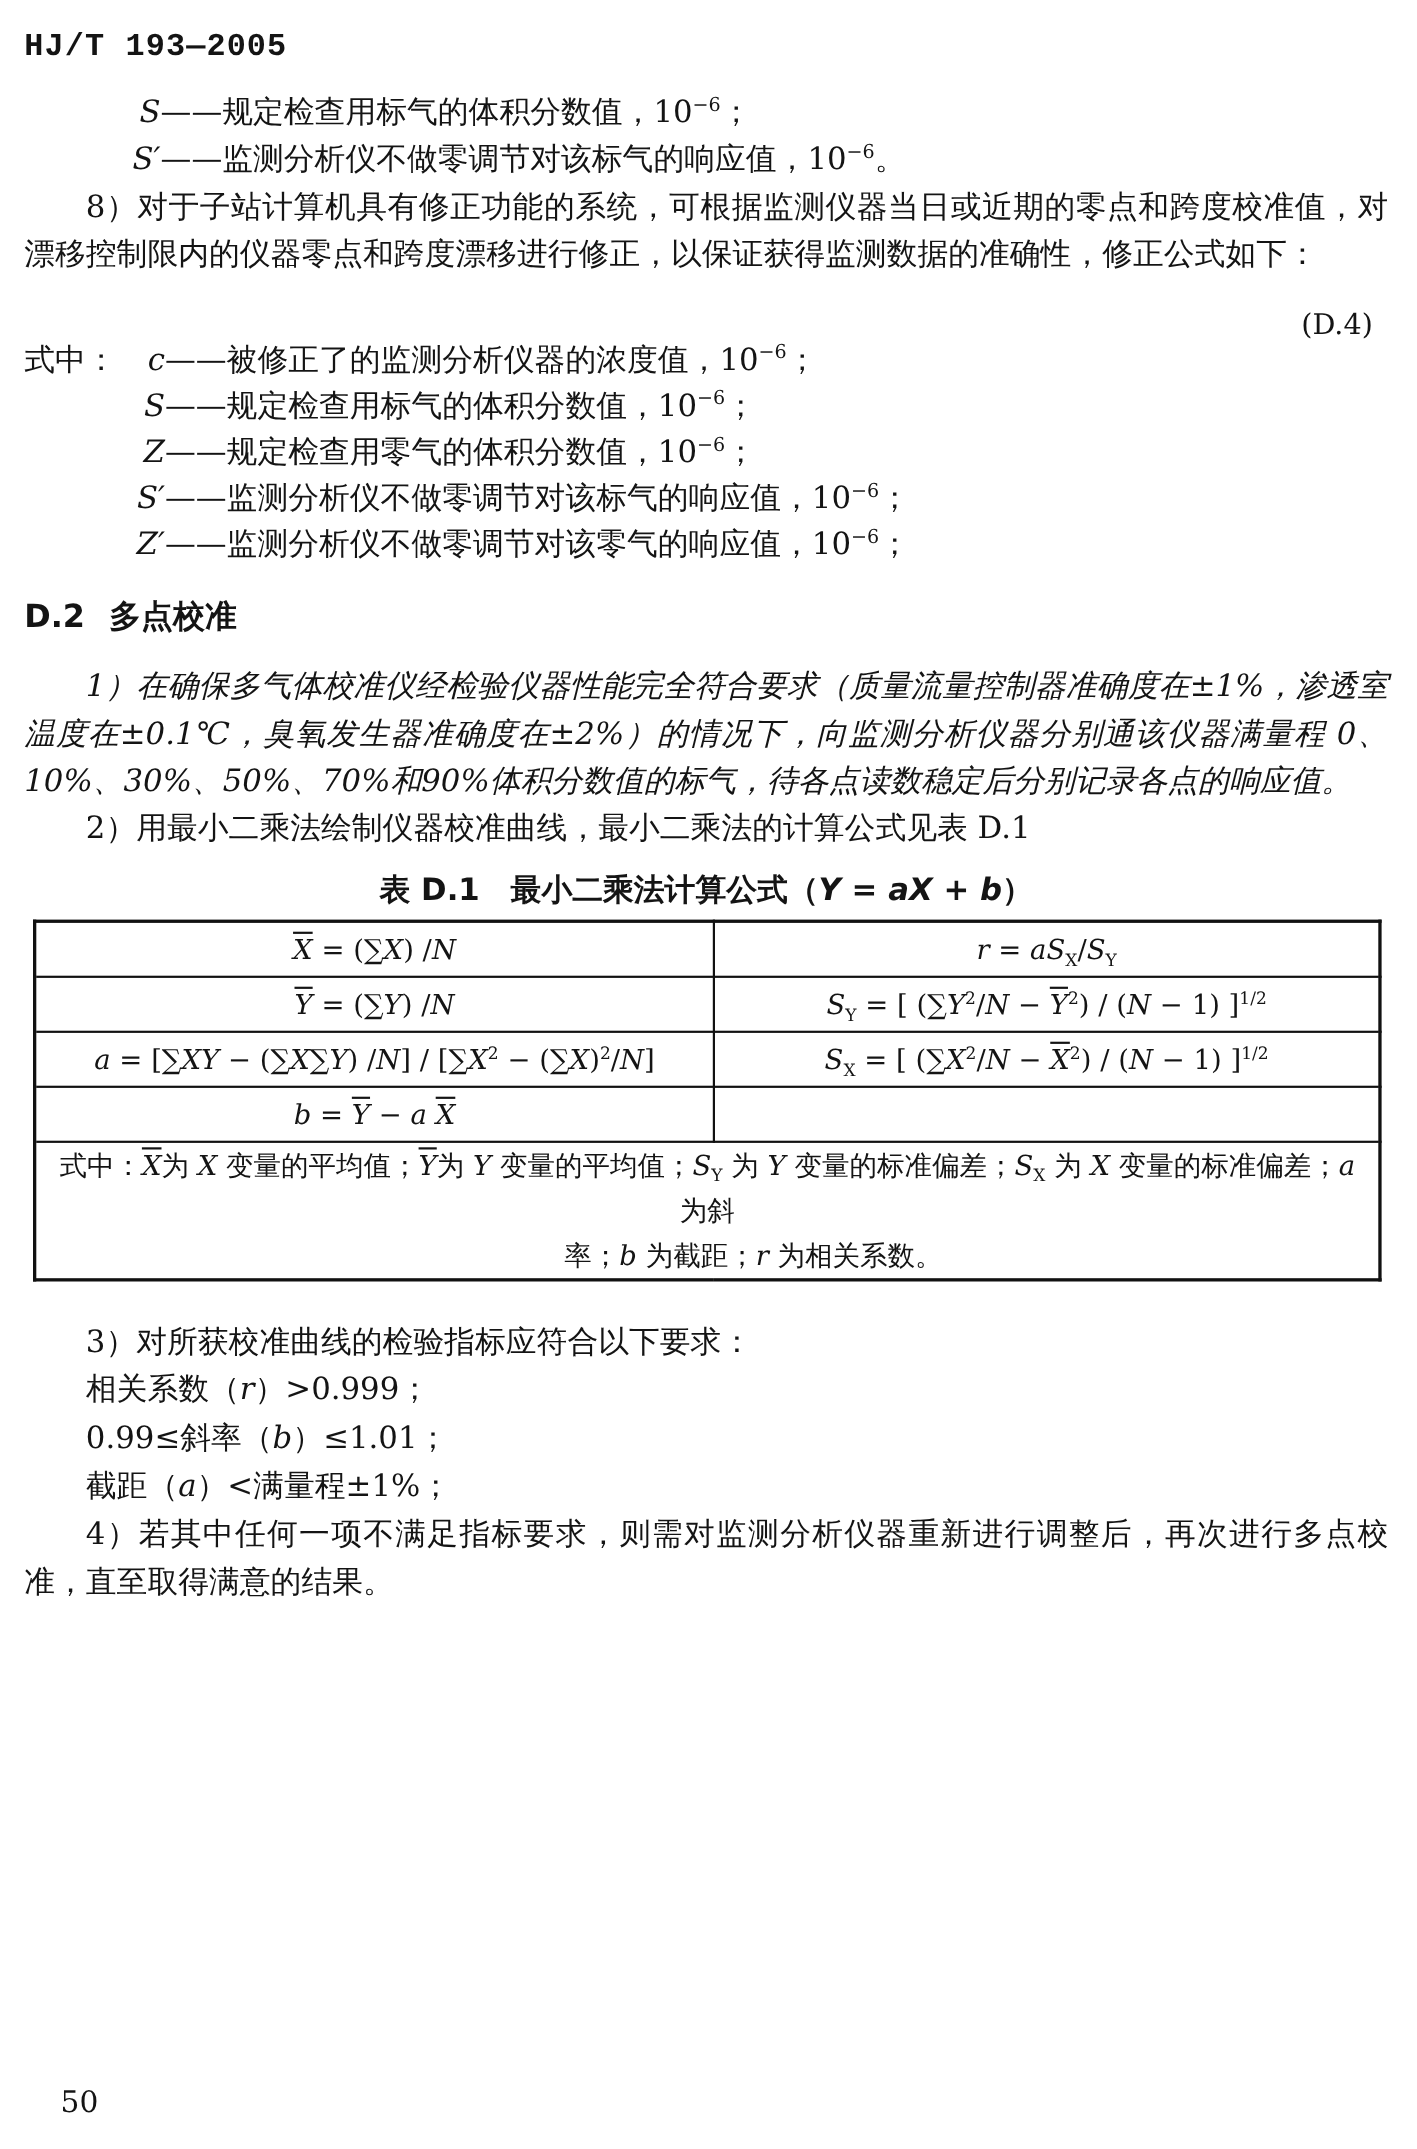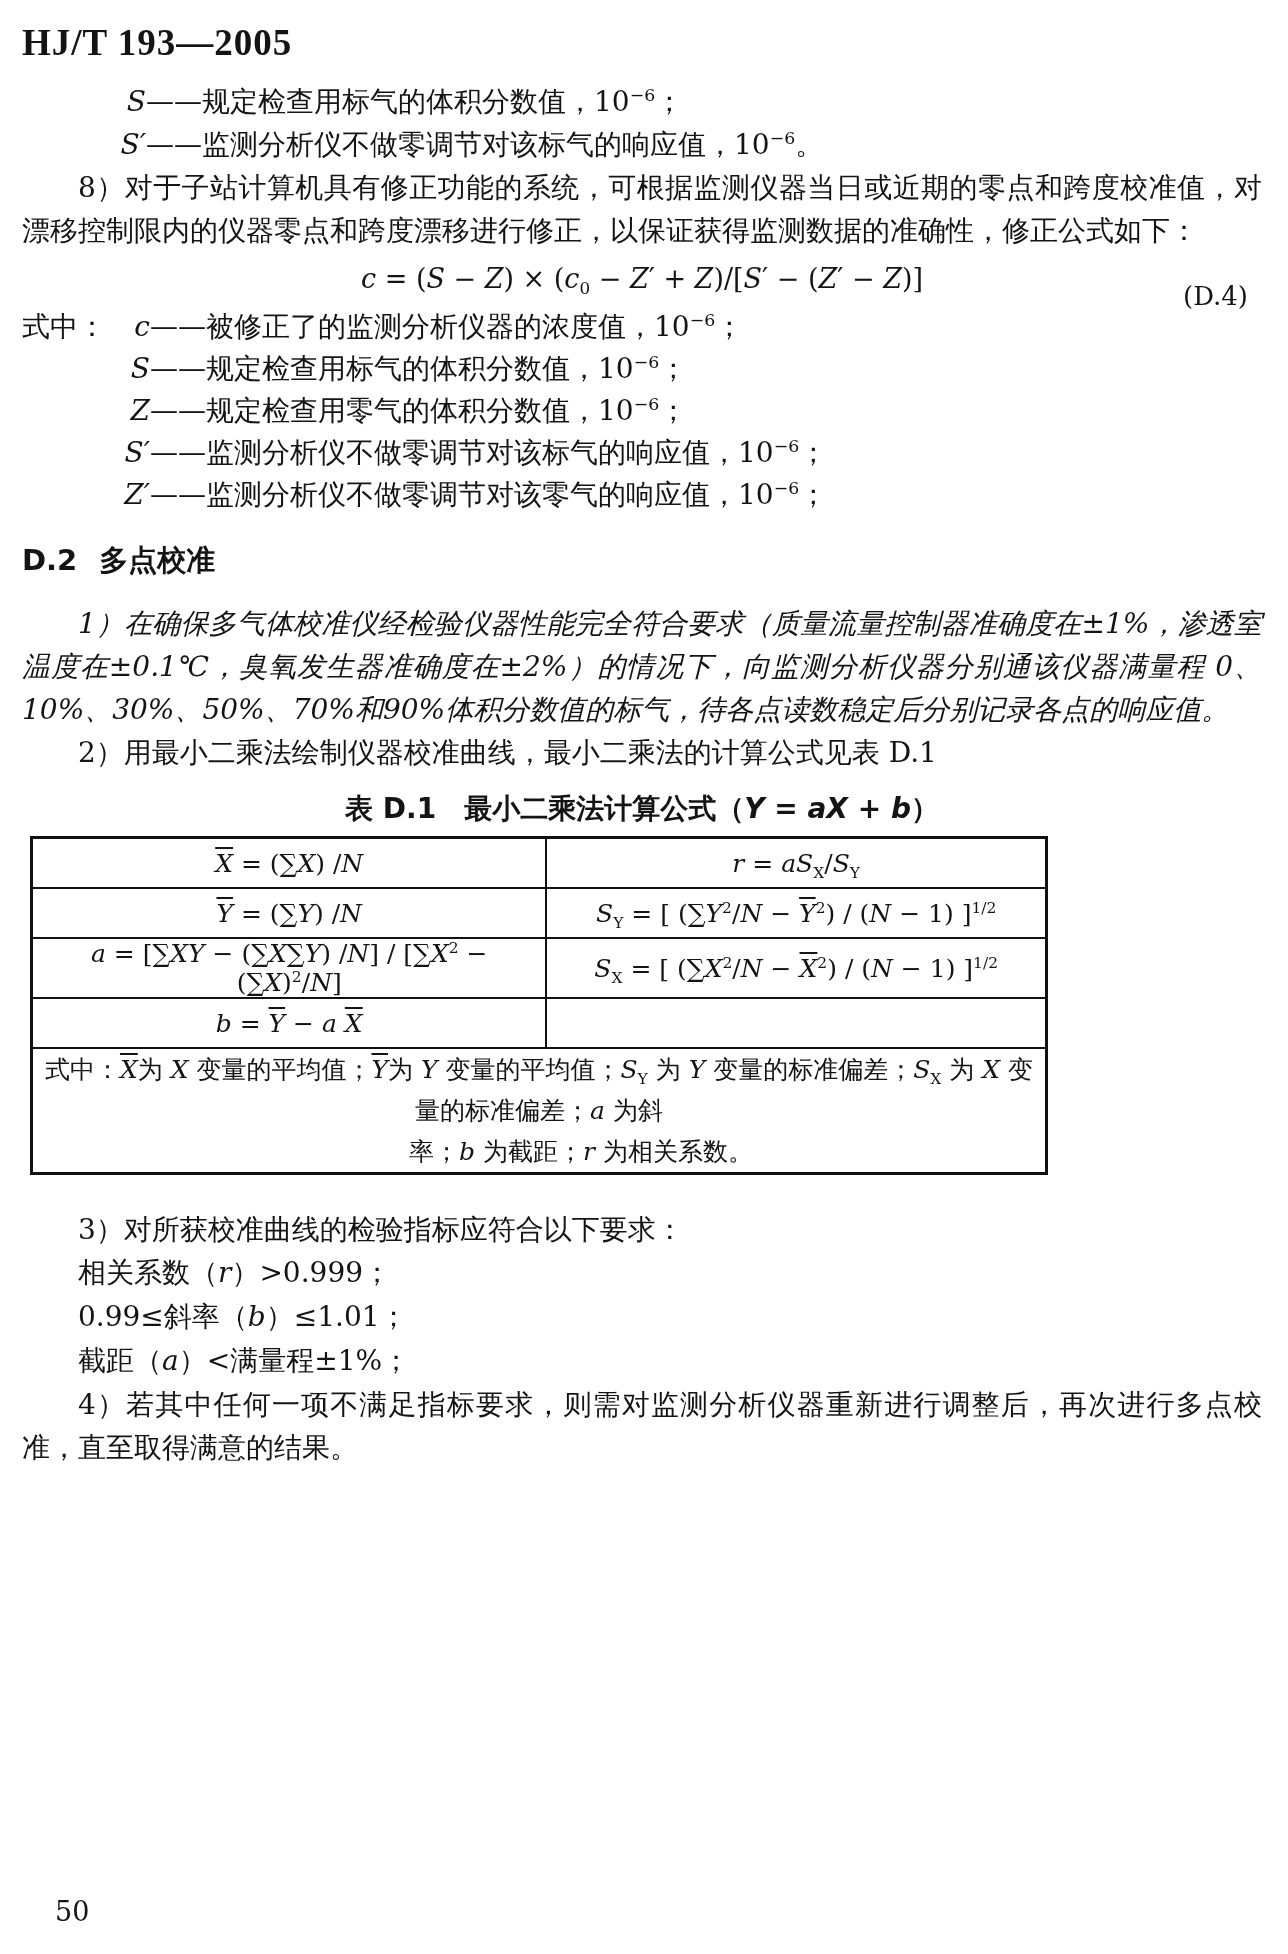--- a/index.html
+++ b/index.html
@@ -3,22 +3,22 @@
 <meta charset="utf-8">
 <style>
   html,body{margin:0;padding:0;}
   body{
     width:1288px;height:1954px;background:#ffffff;position:relative;
     font-family:"DejaVu Serif","Liberation Serif",serif;color:#141414;
     overflow:hidden;
   }
   .page{position:absolute;inset:0;padding:26px 26px 0 22px;box-sizing:border-box;}
   .doc-header{
-    font-family:Liberation Serif, serif;
-    font-weight:bold;font-size:37px;line-height:34px;letter-spacing:1px;
+    font-family:Liberation Mono, monospace;
+    font-weight:bold;font-size:29px;line-height:34px;letter-spacing:1px;
   }
   .body-line{font-size:28px;line-height:43px;}
   .top-defs{margin-top:20px;}
   .intro-line{padding-left:80px;}
   .term{display:inline-block;min-width:44px;text-align:right;font-style:italic;}
   .para{font-size:28px;line-height:43px;text-align:justify;text-indent:56px;}
   .single{font-size:28px;line-height:43px;text-indent:56px;}
   .formula-row{position:relative;height:50px;line-height:50px;text-align:center;font-size:27px;margin:2px 0;}
   .formula-label{position:absolute;right:14px;top:17px;font-size:26px;font-style:normal;}
   .where-block{margin-top:2px;}
@@ -29,21 +29,21 @@
     margin-top:26px;font-family:"DejaVu Sans","Liberation Sans",sans-serif;
     font-weight:bold;font-size:29px;line-height:36px;
   }
   .section-heading .sec-num{margin-right:22px;}
   .p1{margin-top:24px;font-style:italic;}
   .tbl-caption{
     margin-top:16px;text-align:center;font-family:"DejaVu Sans","Liberation Sans",sans-serif;
     font-weight:bold;font-size:28px;line-height:38px;
   }
   table.lsq{
-    margin-left:8px;margin-top:8px;width:1018px;border-collapse:collapse;
+    margin-left:8px;margin-top:8px;width:1226px;border-collapse:collapse;
     border:3px solid #111;table-layout:fixed;
   }
   table.lsq td{
     border:2px solid #111;text-align:center;vertical-align:middle;
     height:48px;font-size:25px;padding:0 6px;
   }
   td.col-left{width:49.3%;}
   td.note-cell{
     text-align:left;height:auto;padding:16px 20px 20px 54px;font-size:26px;line-height:41px;
   }
@@ -63,21 +63,20 @@
   <div class="doc-header">HJ/T 193—2005</div>
 
   <div class="top-defs">
     <div class="body-line intro-line"><span class="term"><i>S</i></span><span>——规定检查用标气的体积分数值，10<sup>−6</sup>；</span></div>
     <div class="body-line intro-line"><span class="term"><i>S</i>′</span><span>——监测分析仪不做零调节对该标气的响应值，10<sup>−6</sup>。</span></div>
   </div>
 
   <div class="para">8）对于子站计算机具有修正功能的系统，可根据监测仪器当日或近期的零点和跨度校准值，对漂移控制限内的仪器零点和跨度漂移进行修正，以保证获得监测数据的准确性，修正公式如下：</div>
 
   <div class="formula-row">
-    <span><i>c</i> = (<i>S</i> − <i>Z</i>) × (<i>c</i><sub>0</sub> − <i>Z</i>′ + <i>Z</i>)/[<i>S</i>′ − (<i>Z</i>′ − <i>Z</i>)]</span>
     <span class="formula-label">(D.4)</span>
   </div>
 
   <div class="where-block">
     <div class="where-line first"><span class="where-label">式中：</span><span class="term"><i>c</i></span><span>——被修正了的监测分析仪器的浓度值，10<sup>−6</sup>；</span></div>
     <div class="where-line"><span class="term"><i>S</i></span><span>——规定检查用标气的体积分数值，10<sup>−6</sup>；</span></div>
     <div class="where-line"><span class="term"><i>Z</i></span><span>——规定检查用零气的体积分数值，10<sup>−6</sup>；</span></div>
     <div class="where-line"><span class="term"><i>S</i>′</span><span>——监测分析仪不做零调节对该标气的响应值，10<sup>−6</sup>；</span></div>
     <div class="where-line"><span class="term"><i>Z</i>′</span><span>——监测分析仪不做零调节对该零气的响应值，10<sup>−6</sup>；</span></div>
   </div>

